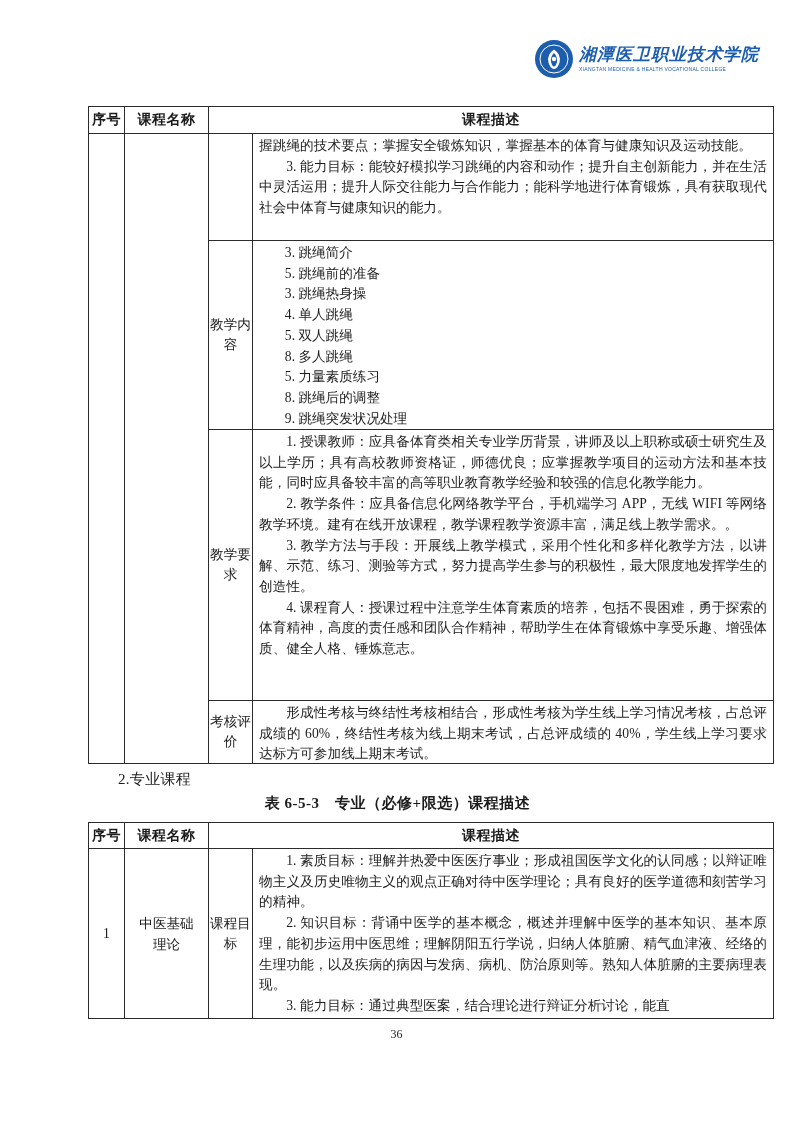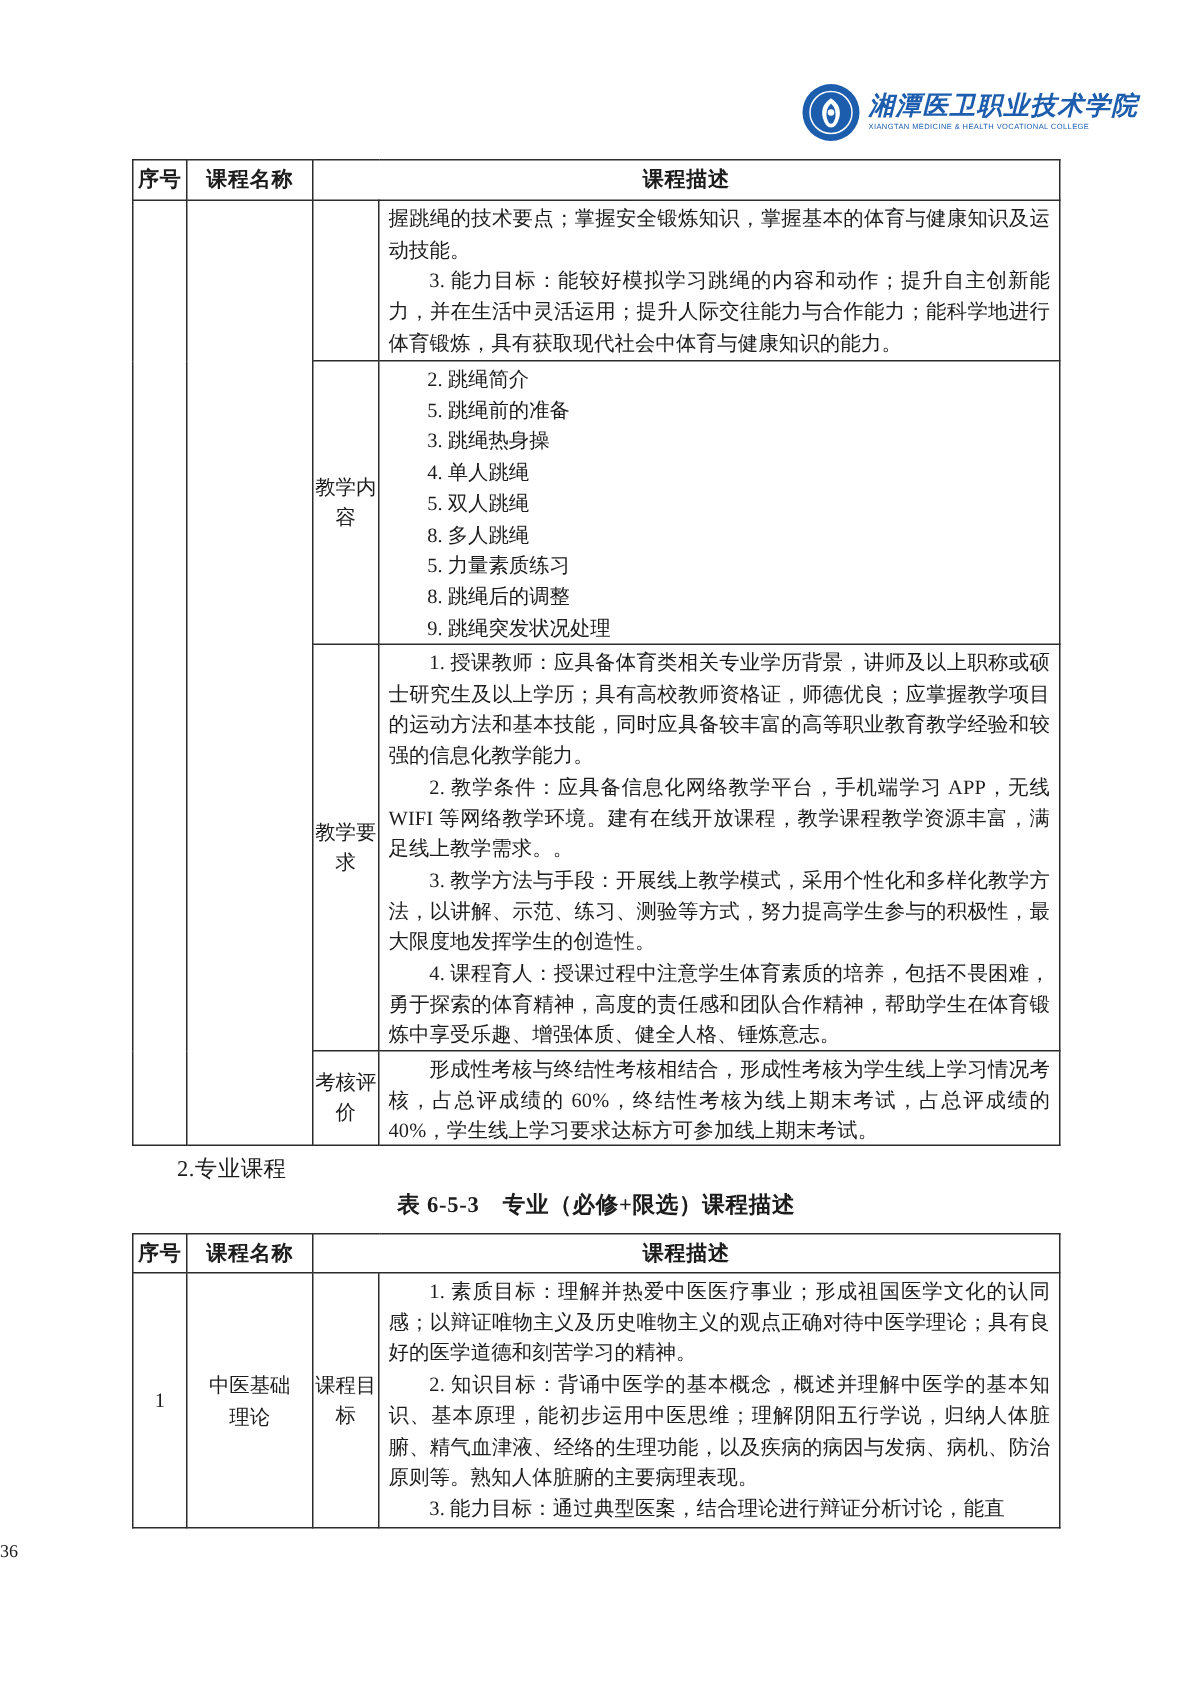--- a/index.html
+++ b/index.html
@@ -8,39 +8,39 @@
     width: 793px; height: 1122px;
     background: #ffffff;
     position: relative;
     font-family: "Liberation Serif", "DejaVu Serif", serif;
     color: #1c1c1c;
     overflow: hidden;
   }
 
   
   .logo {
-    position: absolute; left: 534px; top: 55px;
+    position: absolute; left: 534px; top: 39px;
     display: flex; align-items: center; gap: 5px;
   }
   .logo-text { display: flex; flex-direction: column; }
   .logo-cn {
     font-size: 17px; font-weight: bold; font-style: italic;
     color: var(--brand, #1d5dae); letter-spacing: 1px; line-height: 1.1;
     white-space: nowrap;
   }
   .logo-en {
     font-size: 5px; color: var(--brand, #1d5dae);
     letter-spacing: 0.28px; margin-top: 2px; white-space: nowrap;
     font-family: "Liberation Sans", sans-serif;
   }
 
   
   table {
     border-collapse: collapse; table-layout: fixed;
-    position: absolute; left: 88px; width: 619px;
+    position: absolute; left: 88px; width: 686px;
     font-size: 13.6px;
   }
   .t1 { top: 106px; }
   .t2 { top: 822px; }
   td, th { border: 1px solid #2b2b2b; padding: 0; }
   th {
     font-weight: bold; text-align: center;
     font-size: 14px; letter-spacing: 0.5px;
   }
   .t1 th { height: 27px; }
@@ -67,21 +67,21 @@
   .sec-heading {
     position: absolute; left: 118px; top: 770px;
     font-size: 15px; font-weight: normal; letter-spacing: 0.3px;
   }
   .tbl-caption {
     position: absolute; left: 88px; top: 794px; width: 619px;
     text-align: center; font-size: 15px; font-weight: bold; letter-spacing: 0.5px;
   }
   .page-num {
     position: absolute; left: 0; top: 1027px; width: 793px;
-    font-size: 12px;
+    text-align: center; font-size: 12px;
   }
 </style>
 </head>
 <body style="--brand: #1d5dae;">
 
 <div class="logo">
   <svg width="40" height="40" viewBox="0 0 40 40">
     <circle cx="20" cy="20" r="19" fill="#1d5dae"></circle>
     <circle cx="20" cy="20" r="14" fill="none" stroke="#ffffff" stroke-width="1"></circle>
     <path d="M20 10.5 q-7.5 5 -5.5 13 q1.8 6.5 5.5 6.5 q3.7 0 5.5 -6.5 q2 -8 -5.5 -13" fill="#ffffff"></path>
@@ -115,21 +115,21 @@
       <div class="box" style="height:104px">
         <p class="para noindent">握跳绳的技术要点；掌握安全锻炼知识，掌握基本的体育与健康知识及运动技能。</p>
         <p class="para">3. 能力目标：能较好模拟学习跳绳的内容和动作；提升自主创新能力，并在生活中灵活运用；提升人际交往能力与合作能力；能科学地进行体育锻炼，具有获取现代社会中体育与健康知识的能力。</p>
       </div>
     </td>
   </tr>
   <tr>
     <td class="sub-cell">教学内容</td>
     <td class="content-cell">
       <div class="box" style="height:186px">
-        <div class="li">2. 跳绳简介</div>
+        <div class="li">3. 跳绳简介</div>
         <div class="li">5. 跳绳前的准备</div>
         <div class="li">3. 跳绳热身操</div>
         <div class="li">4. 单人跳绳</div>
         <div class="li">5. 双人跳绳</div>
         <div class="li">8. 多人跳绳</div>
         <div class="li">5. 力量素质练习</div>
         <div class="li">8. 跳绳后的调整</div>
         <div class="li">9. 跳绳突发状况处理</div>
       </div>
     </td>

